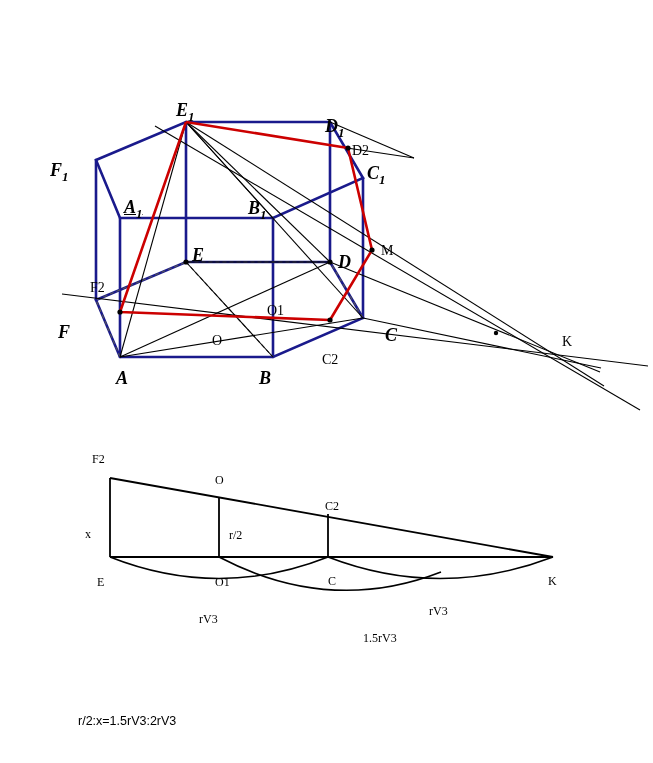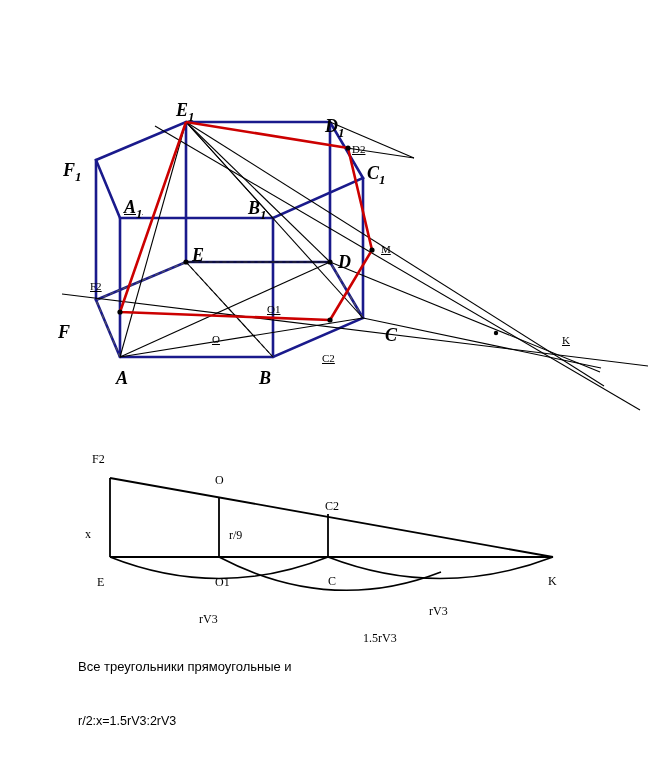--- a/index.html
+++ b/index.html
@@ -35,24 +35,23 @@
   .vertex-label {
     font-weight: bold;
     font-style: italic;
     font-size: 18px;
   }
   .vertex-label .sub {
     font-size: 13px;
     vertical-align: sub;
   }
   .small-label {
-    font-size: 11px;
+    font-size: 14px;
     font-style: normal;
     font-weight: normal;
-    text-decoration: underline;
   }
   .bottom-label {
     font-size: 12px;
     font-style: normal;
     font-weight: normal;
   }
   .text-block {
     font-size: 13px;
     line-height: 16px;
     font-family: "Liberation Sans", sans-serif;
@@ -135,21 +134,21 @@
       <line x1="328" y1="514" x2="328" y2="557"></line>
 
       <path d="M110,557 Q219,600 328,557" stroke-width="1.6"></path>
       <path d="M219,557 Q330,615 441,572" stroke-width="1.6"></path>
       <path d="M328,557 Q440,600 553,557" stroke-width="1.6"></path>
     </g>
   </svg>
 
   <div class="lbl vertex-label" style="left:176px; top:100px;"><span>E</span><span class="sub">1</span></div>
   <div class="lbl vertex-label" style="left:325px; top:116px;"><span>D</span><span class="sub">1</span></div>
-  <div class="lbl vertex-label" style="left:50px; top:160px;margin-left:13px;"><span>F</span><span class="sub">1</span></div>
+  <div class="lbl vertex-label" style="left:50px; top:160px;"><span>F</span><span class="sub">1</span></div>
   <div class="lbl vertex-label" style="left:367px; top:163px;"><span>C</span><span class="sub">1</span></div>
   <div class="lbl vertex-label" style="left:124px; top:197px;text-decoration:underline;"><span>A</span><span class="sub">1</span></div>
   <div class="lbl vertex-label" style="left:248px; top:198px;"><span>B</span><span class="sub">1</span></div>
   <div class="lbl vertex-label" style="left:192px; top:245px;"><span>E</span></div>
   <div class="lbl vertex-label" style="left:338px; top:252px;"><span>D</span></div>
   <div class="lbl vertex-label" style="left:58px; top:322px;"><span>F</span></div>
   <div class="lbl vertex-label" style="left:385px; top:325px;"><span>C</span></div>
   <div class="lbl vertex-label" style="left:116px; top:368px;"><span>A</span></div>
   <div class="lbl vertex-label" style="left:259px; top:368px;"><span>B</span></div>
 
@@ -158,31 +157,30 @@
   <div class="lbl small-label" style="left:90px; top:280px;">F2</div>
   <div class="lbl small-label" style="left:267px; top:303px;">O1</div>
   <div class="lbl small-label" style="left:212px; top:333px;">O</div>
   <div class="lbl small-label" style="left:322px; top:352px;">C2</div>
   <div class="lbl small-label" style="left:562px; top:334px;">K</div>
 
   <div class="lbl bottom-label" style="left:92px; top:452px;">F2</div>
   <div class="lbl bottom-label" style="left:215px; top:473px;">O</div>
   <div class="lbl bottom-label" style="left:325px; top:499px;">C2</div>
   <div class="lbl bottom-label" style="left:85px; top:527px;">x</div>
-  <div class="lbl bottom-label" style="left:229px; top:528px;">r/9</div>
+  <div class="lbl bottom-label" style="left:229px; top:528px;">r/2</div>
   <div class="lbl bottom-label" style="left:97px; top:575px;">E</div>
   <div class="lbl bottom-label" style="left:215px; top:575px;">O1</div>
   <div class="lbl bottom-label" style="left:328px; top:574px;">C</div>
   <div class="lbl bottom-label" style="left:548px; top:574px;">K</div>
   <div class="lbl bottom-label" style="left:199px; top:612px;">rV3</div>
   <div class="lbl bottom-label" style="left:429px; top:604px;">rV3</div>
   <div class="lbl bottom-label" style="left:322px; top:631px;margin-left:41px;">1.5rV3</div>
 
   <div class="lbl text-block" style="left:78px; top:627px; width:300px;">
-    <div>Все треугольники прямоугольные и</div>
   </div>
 
   <div class="lbl formula-block" style="left:78px; top:676px; width:320px;">
     <div>r/2:x=1.5rV3:2rV3</div>
     
     
     
     
   </div>
 

